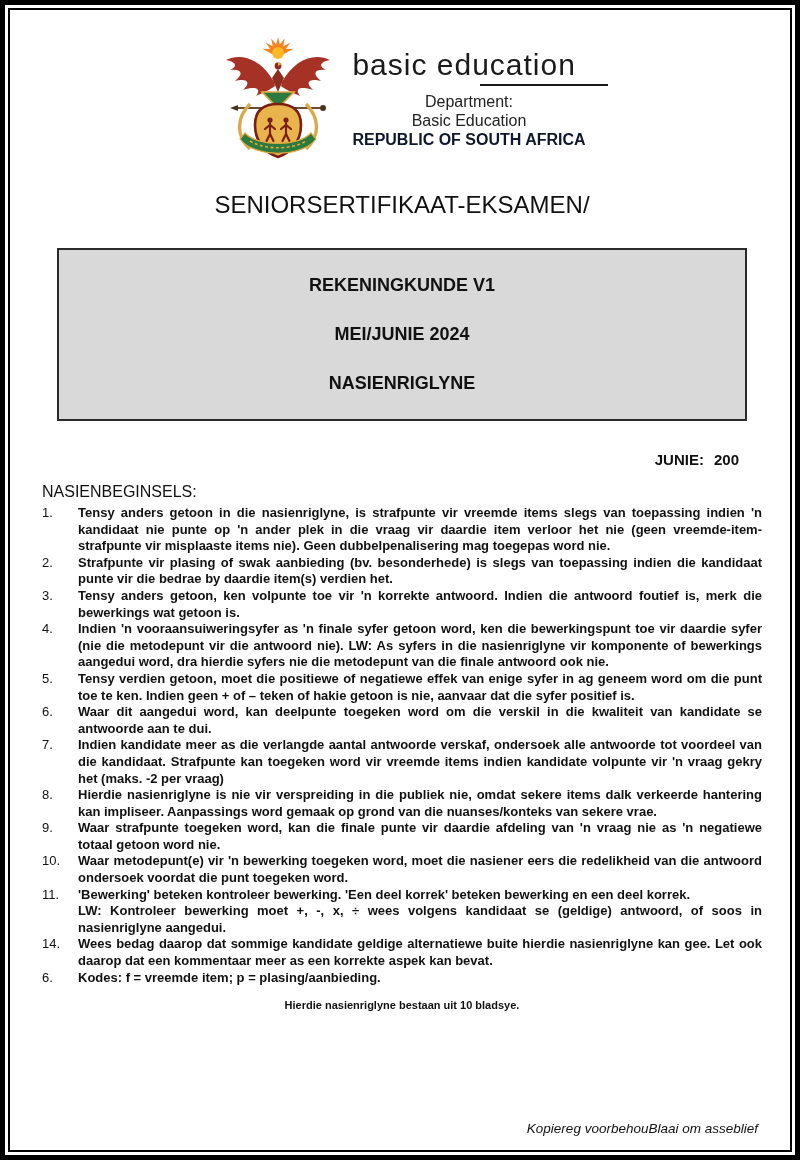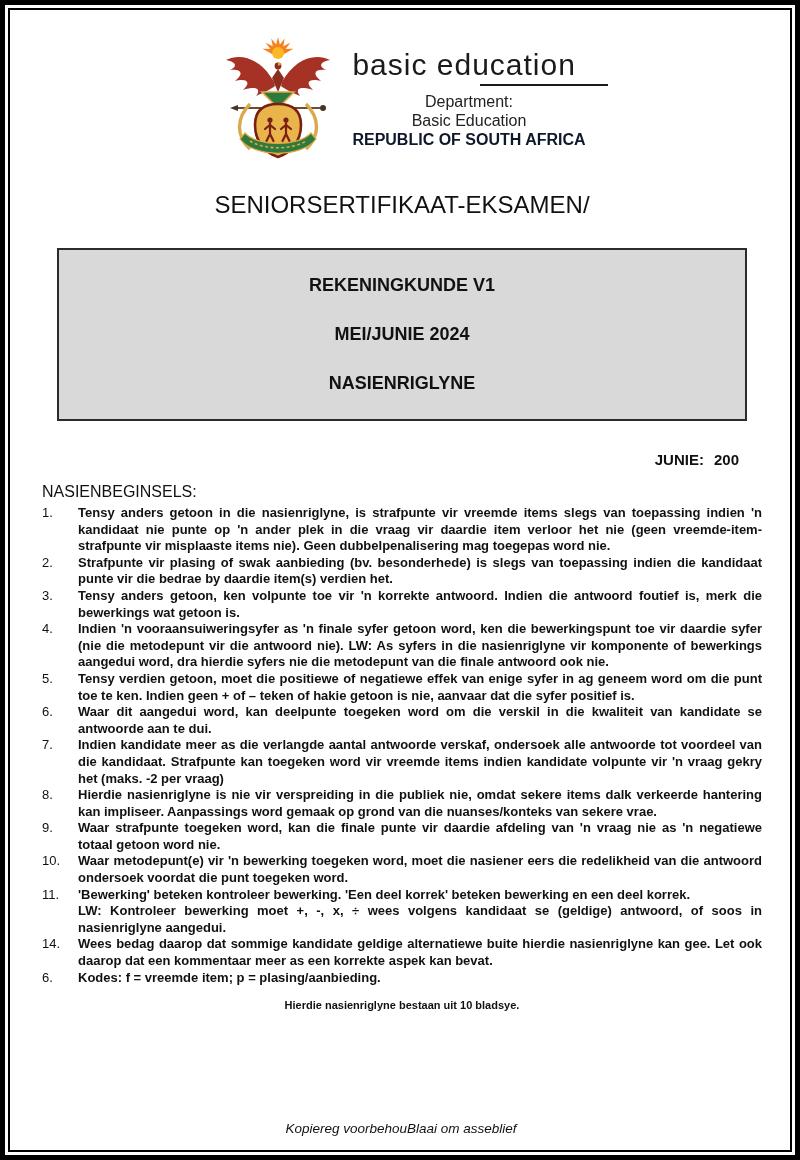--- a/index.html
+++ b/index.html
@@ -32,21 +32,21 @@
 
   
   .principles-heading { margin-top:15px; font-weight:normal; font-size:16px; }
   .principles-list { margin-top:4px; }
   .p-row { display:flex; font-size:13px; line-height:16.6px; }
   .p-row .num { width:36px; flex:0 0 auto; }
   .p-row .txt { flex:1; text-align:justify; white-space:pre-line;font-weight:bold; }
 
   .closing { margin-top:13px; text-align:center; font-weight:bold; font-size:11px; }
 
-  .footer { margin-top:auto; display:flex; justify-content:center;
+  .footer { margin-top:auto; display:flex; justify-content:flex-end;
             font-style:italic; font-size:13.5px; padding:0 4px 6px 2px; }
 </style>
 </head>
 <body>
 
 <div class="page">
   <div class="page-inner">
 
     <div class="logo-row">
       <svg class="crest" viewBox="0 0 120 125" aria-hidden="true">

